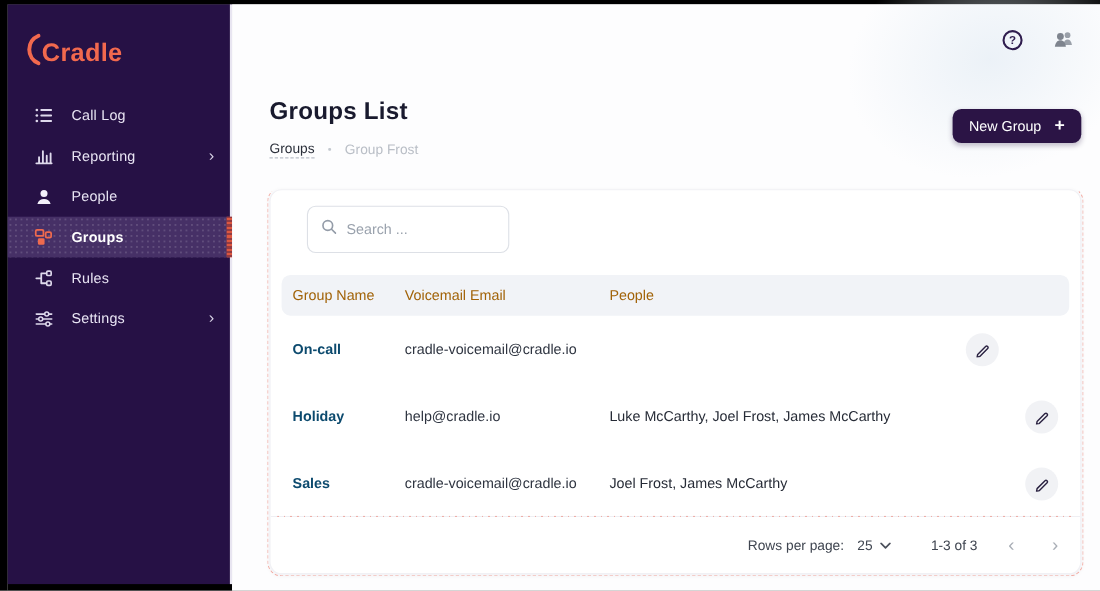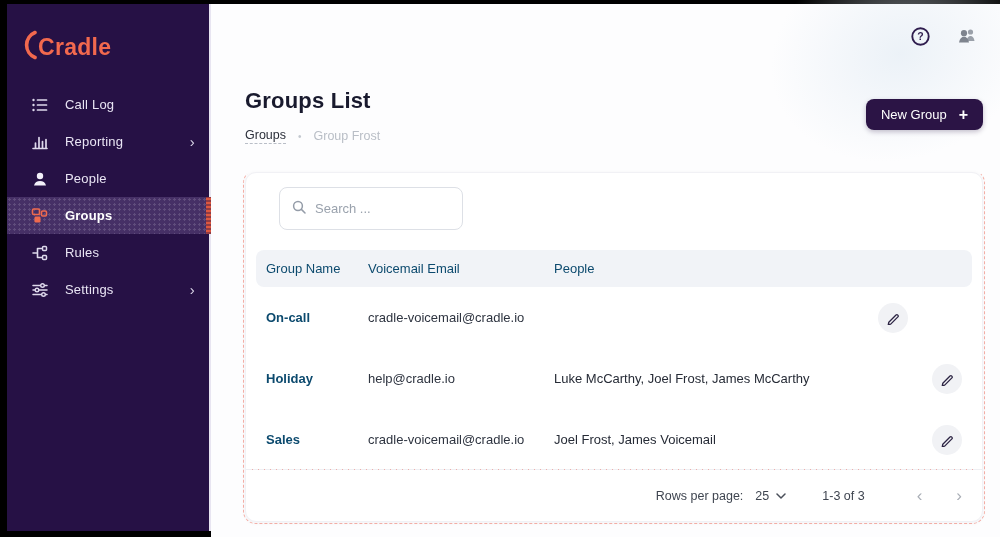--- a/index.html
+++ b/index.html
@@ -92,21 +92,21 @@
     color:#343a45; width:100%; margin-left:9px; background:transparent;
   }
   .search-box input::placeholder { color:#9aa2ad; }
 
   .row-grid {
     display:grid; grid-template-columns:88px 172px 1fr 40px;
     column-gap:14px; padding:0 10px; align-items:center;
   }
   .table-head {
     margin-top:20px; height:37px; background:#f1f3f7; border-radius:8px;
-    font-size:13px; color:#0c4a6e;
+    font-size:13px; color:#a16207;
   }
   .table-row { height:61px; font-size:13px; }
   .cell-name { font-weight:bold; color:#0c4a6e; }
   .cell-email { color:#2e3440; }
   .cell-people { color:#262b36; }
   .edit-btn {
     width:30px; height:30px; border-radius:50%; background:#f1f2f5; border:none;
     display:flex; align-items:center; justify-content:center; cursor:pointer;
     justify-self:end;
   }
@@ -117,21 +117,21 @@
     display:flex; align-items:center; justify-content:flex-end;
     padding-right:18px; font-size:12.5px; color:#3f4550;
     border-radius:0 0 11px 11px;
   }
   .card-footer::before {
     content:""; position:absolute; top:-1px; left:6px; right:6px; height:1px;
     background: repeating-linear-gradient(90deg, rgba(235,110,95,.5) 0 1.5px, transparent 1.5px 6px);
   }
   .rpp-label { margin-right:12px; }
   .rpp-select { display:flex; align-items:center; gap:7px; margin-right:36px; cursor:pointer; }
-  .range { margin-right:50px;text-align:right; }
+  .range { margin-right:26px;text-align:right; }
   .pager { display:flex; align-items:center; gap:30px; }
   .pager-btn { background:none; border:none; font-size:17px; color:#a9aeb6; cursor:pointer; font-family:inherit; line-height:1; padding:0 2px; }
 </style>
 </head>
 <body>
 
 <div class="app">
 
   <div class="sidebar-col">
     <aside class="sidebar">
@@ -287,21 +287,21 @@
         <button class="edit-btn">
           <svg width="14" height="14" viewBox="0 0 14 14" fill="none">
             <path d="M2.8 11.2 L10 4 a1.35 1.35 0 0 1 1.9 1.9 L4.7 13.1 L2.3 13.7 Z" stroke="#2b2342" stroke-width="1.3" stroke-linejoin="round"></path>
           </svg>
         </button>
       </div>
 
       <div class="table-row row-grid">
         <span class="cell-name">Sales</span>
         <span class="cell-email">cradle-voicemail@cradle.io</span>
-        <span class="cell-people">Joel Frost, James Voicemail</span>
+        <span class="cell-people">Joel Frost, James McCarthy</span>
         <button class="edit-btn">
           <svg width="14" height="14" viewBox="0 0 14 14" fill="none">
             <path d="M2.8 11.2 L10 4 a1.35 1.35 0 0 1 1.9 1.9 L4.7 13.1 L2.3 13.7 Z" stroke="#2b2342" stroke-width="1.3" stroke-linejoin="round"></path>
           </svg>
         </button>
       </div>
 
       <div class="card-footer">
         <span class="rpp-label">Rows per page:</span>
         <span class="rpp-select">

